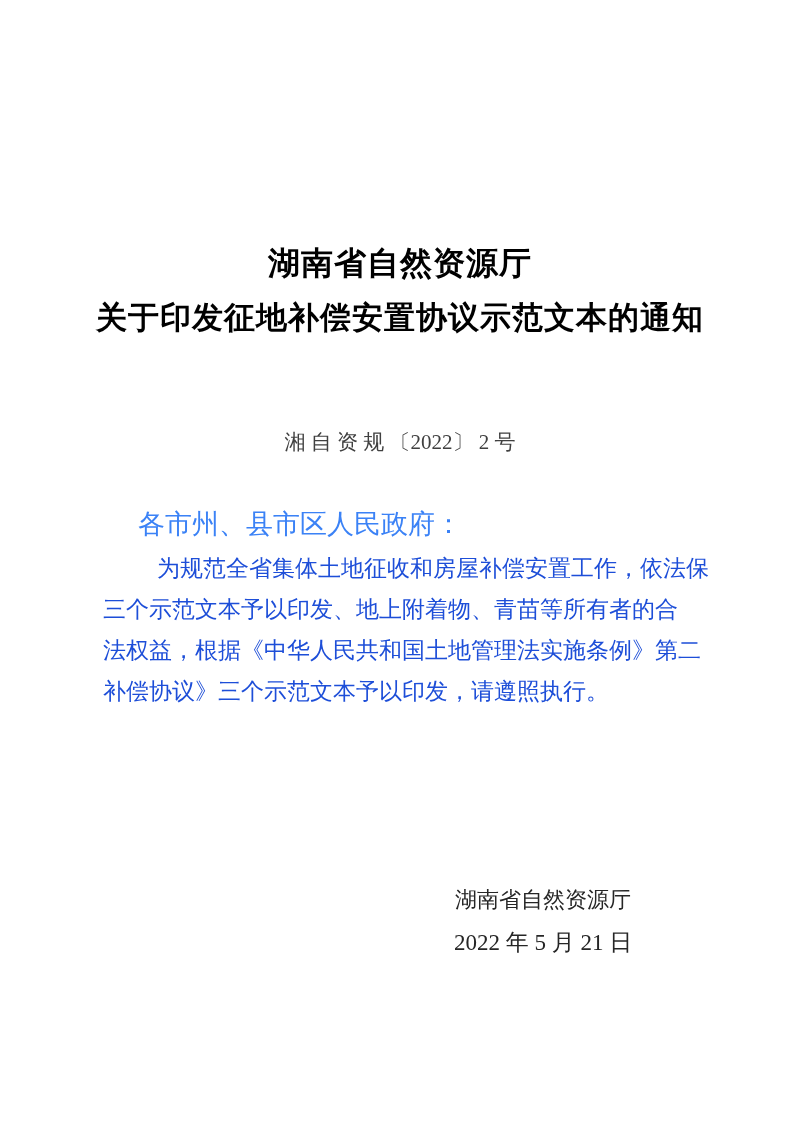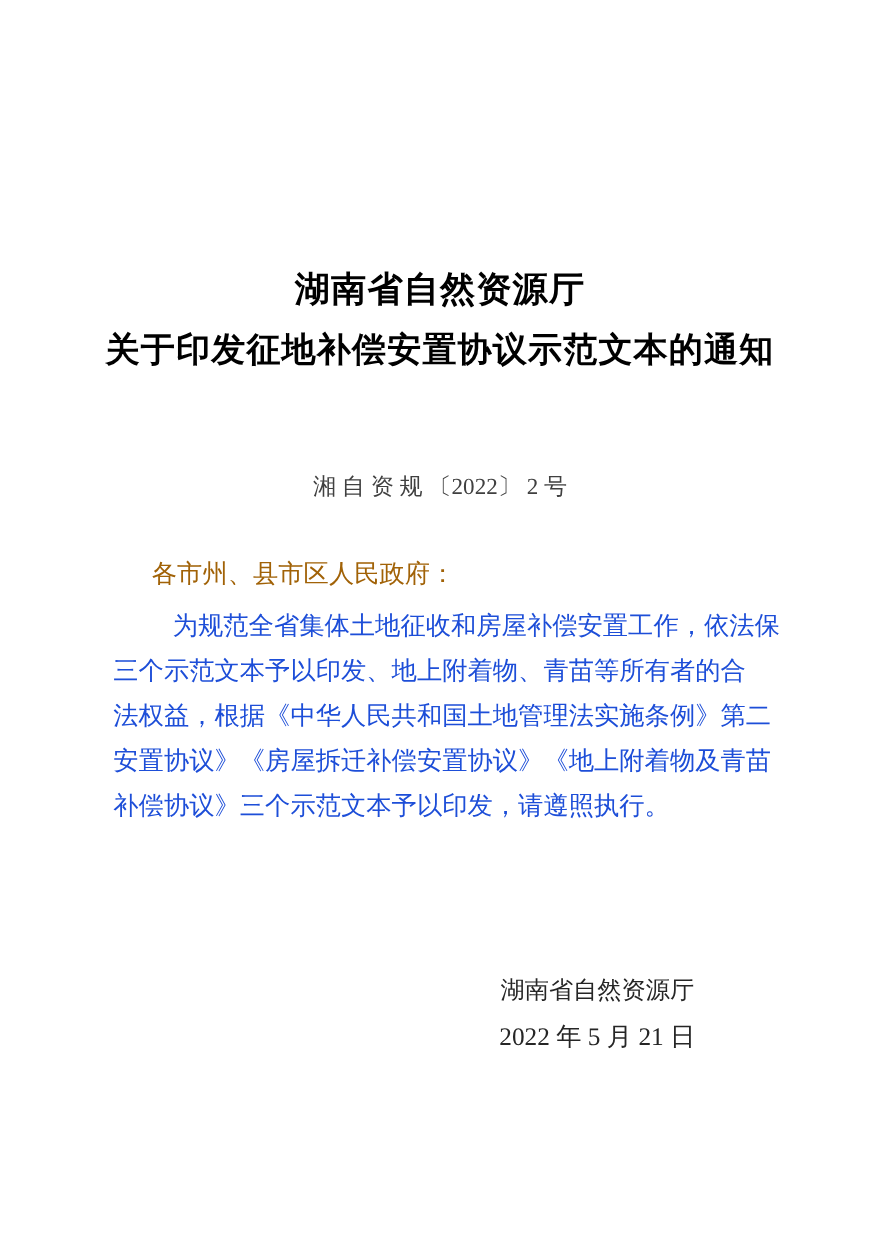--- a/index.html
+++ b/index.html
@@ -44,22 +44,22 @@
     text-align: center;
     font-size: 21px;
     color: #404040;
     white-space: nowrap;
   }
   .salutation {
     position: absolute;
     top: 490px;
     left: 103px;
     padding-left: 35px;
-    font-size: 23px;
-    color: #a16207;
+    font-size: 27px;
+    color: #3b82f6;
     white-space: nowrap;
   }
   .body-block {
     position: absolute;
     top: 532px;
     left: 103px;
     width: 640px;
     font-size: 23px;
     line-height: 41px;
     color: #1d4ed8;
@@ -98,21 +98,20 @@
   <h1 class="title title-2">关于印发征地补偿安置协议示范文本的通知</h1>
 
   <div class="docnum">湘 自 资 规 〔2022〕 2 号</div>
 
   <div class="salutation">各市州、县市区人民政府：</div>
 
   <div class="body-block">
     <div class="body-line first">为规范全省集体土地征收和房屋补偿安置工作，依法保</div>
     <div class="body-line">三个示范文本予以印发、地上附着物、青苗等所有者的合</div>
     <div class="body-line">法权益，根据《中华人民共和国土地管理法实施条例》第二</div>
-    <div class="body-line">安置协议》《房屋拆迁补偿安置协议》《地上附着物及青苗</div>
     <div class="body-line">补偿协议》三个示范文本予以印发，请遵照执行。</div>
   </div>
 
   <div class="sign-block">
     <div class="sign-org">湖南省自然资源厅</div>
     <div class="sign-date">2022 年 5 月 21 日</div>
   </div>
 
 </div>
 

